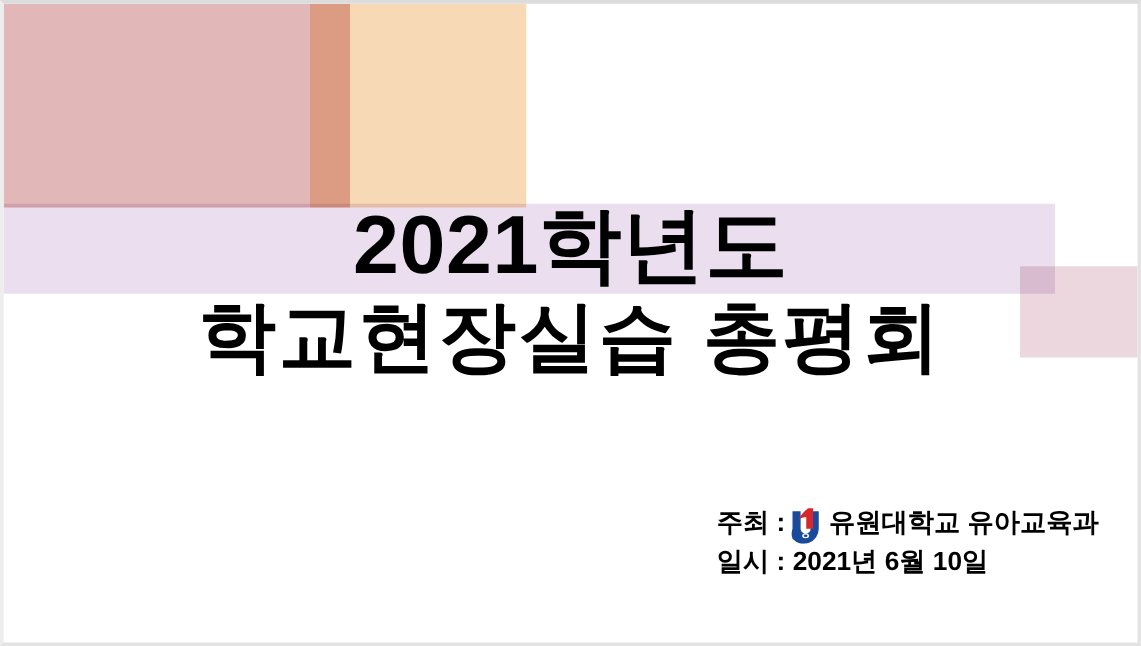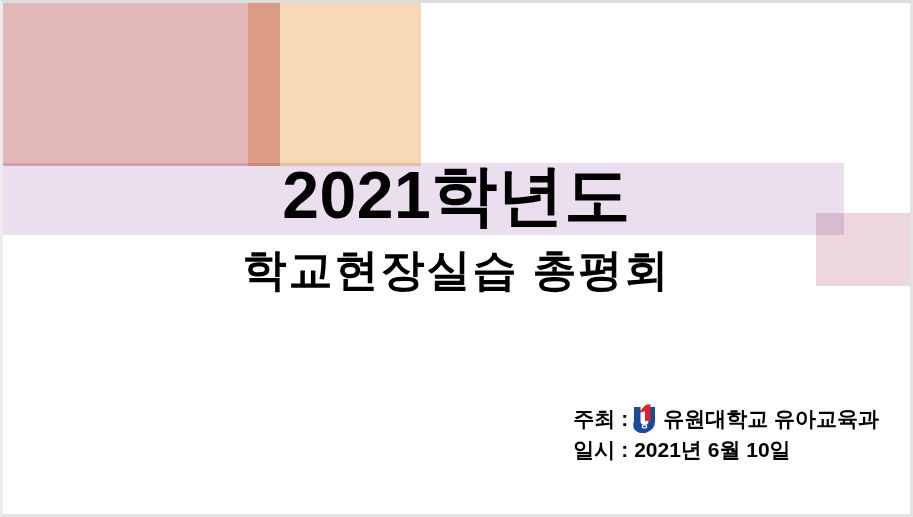--- a/index.html
+++ b/index.html
@@ -108,36 +108,36 @@
     color: #000000;
     font-weight: 700;
     letter-spacing: 0.5px;
     white-space: nowrap;
   }
   #title-line-1 {
     font-size: 66px;
     line-height: 70px;
   }
   #title-line-2 {
-    font-size: 44px;
+    font-size: 62px;
     line-height: 80px;
     letter-spacing: 2px;
   }
 
   
   #credits {
     position: absolute;
     right: 31px;
     top: 400px;
     z-index: 25;
     text-align: left;
   }
   .credit-row {
     display: flex;
-    align-items: flex-start;
+    align-items: flex-end;
     color: #000000;
     font-size: 21px;
     font-weight: 700;
     line-height: 31px;
     white-space: nowrap;
   }
   .credit-label { display: inline-block; }
   .credit-value { display: inline-block; }
 
   #uwu-logo {

